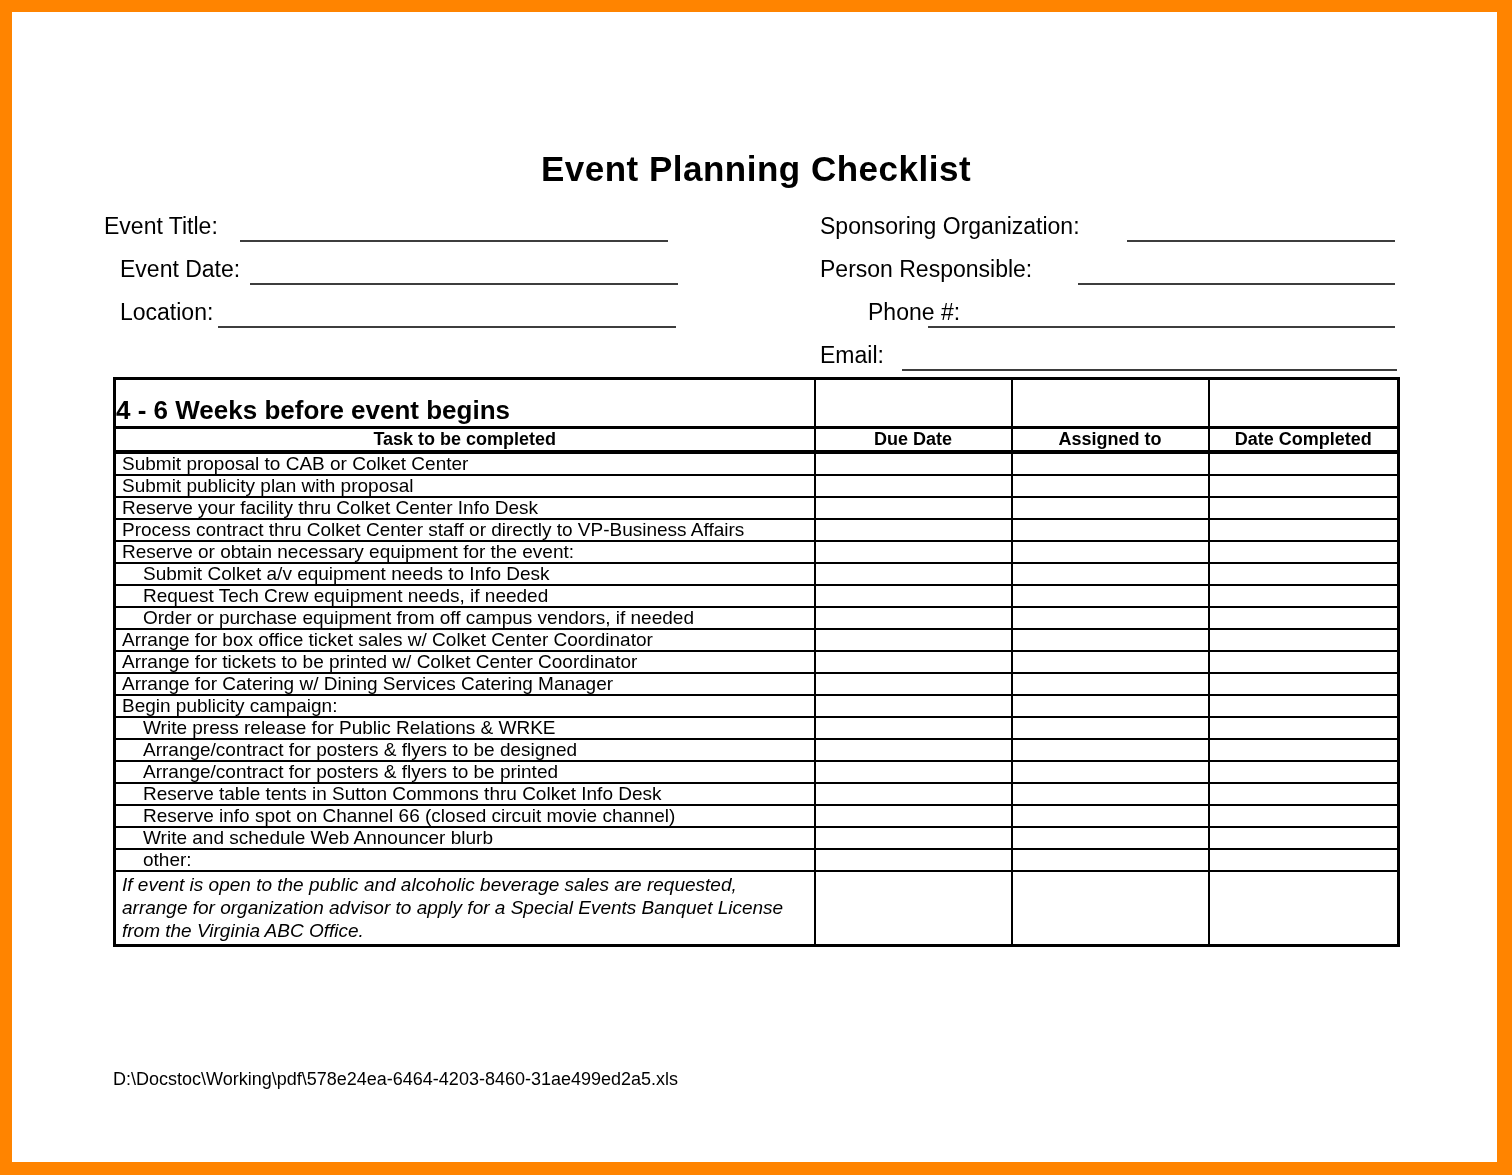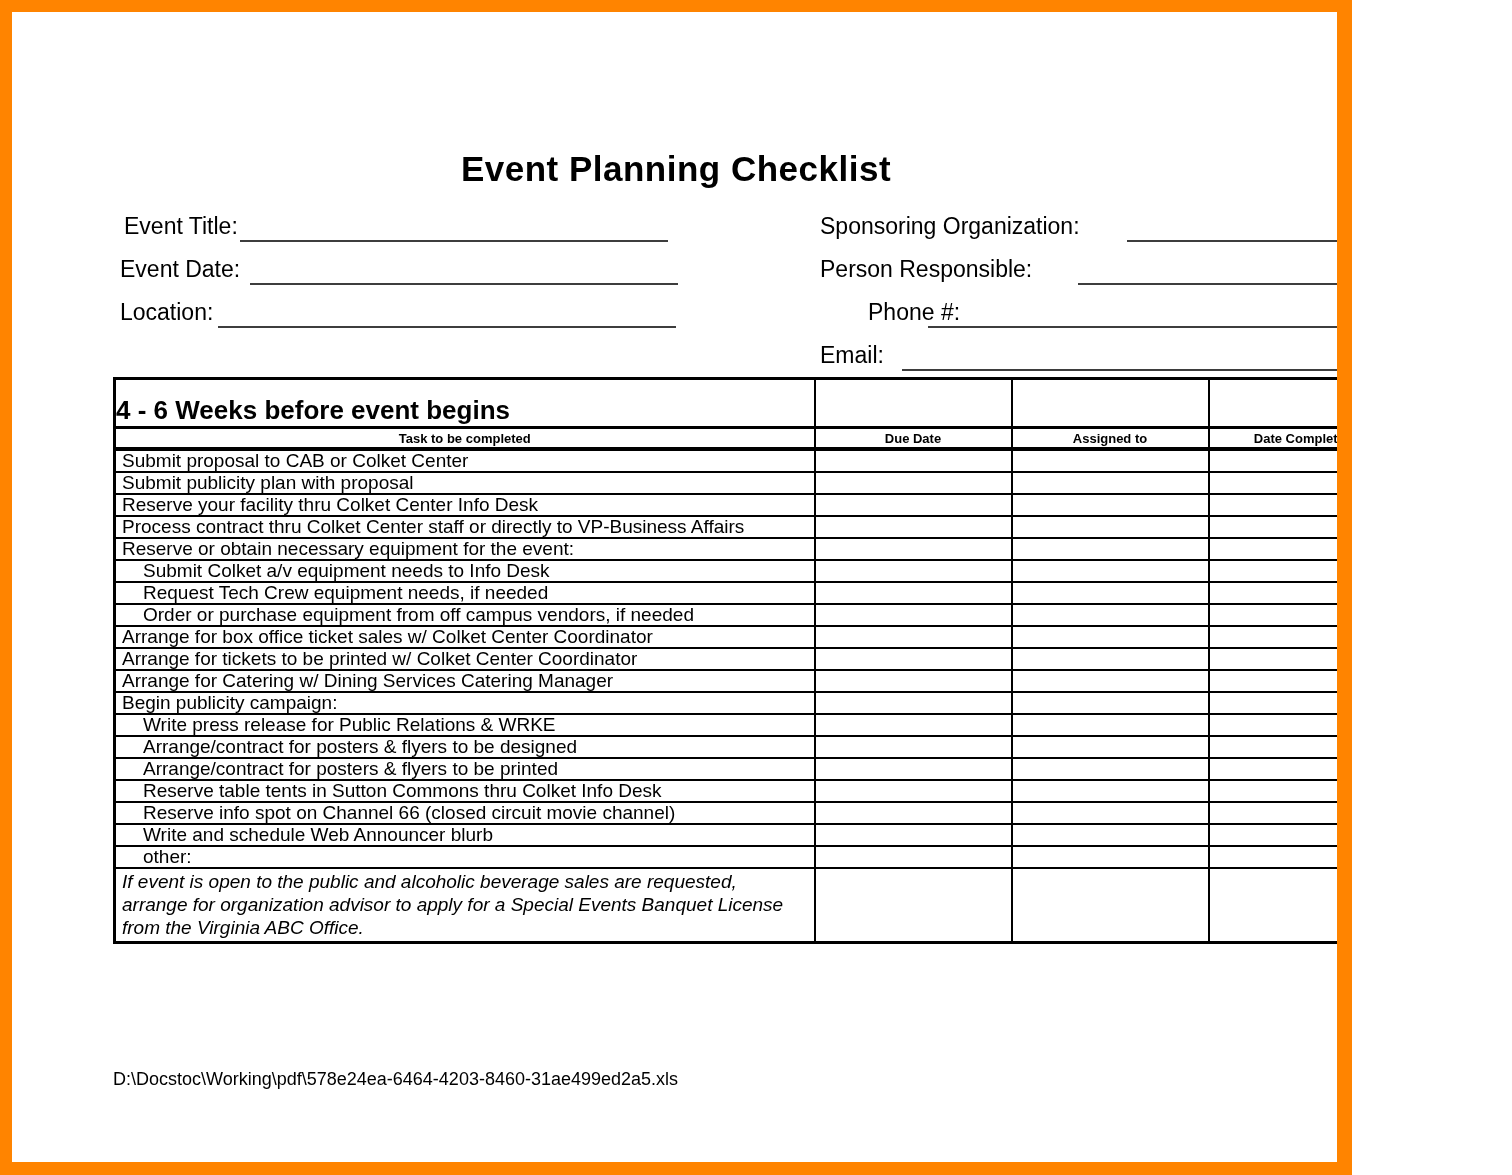--- a/index.html
+++ b/index.html
@@ -3,21 +3,21 @@
 <meta charset="utf-8">
 <style>
   html,body{margin:0;padding:0;}
   body{
     font-family:"Liberation Sans","DejaVu Sans",sans-serif;
     background:#ffffff;
     -webkit-font-smoothing:antialiased;
   }
   .page{
     position:relative;
-    width:1352px;
+    width:1512px;
     height:1175px;
     background:#ffffff;
     overflow:hidden;
   }
   .frame{
     position:absolute;
     inset:0;
     border-style:solid;
     border-width:12px 15px 13px 12px;
     pointer-events:none;
@@ -65,21 +65,21 @@
     margin-left:19px;
   }
   .section-title{
     font-size:26px;
     font-weight:bold;
     padding:0 0 2px 7px;
     text-align:left;
   }
   .head-row th{
     height:18px;
-    font-size:13px;
+    font-size:18px;
     font-weight:bold;
     text-align:center;
     border-top:3px solid #000;
     border-bottom:4px solid #000;
   }
   .task-row td{
     height:19px;
     font-size:19px;
     line-height:20px;
     padding-left:6px;
@@ -106,21 +106,21 @@
 </style>
 </head>
 <body>
 
 <div class="page">
 
   <div class="frame" style="border-color: rgb(255, 132, 0);"></div>
 
   <div class="doc-title">Event Planning Checklist</div>
 
-  <span class="field-label" style="left:124px;top:213px">Event Title:</span>
+  <span class="field-label" style="left:104px;top:213px">Event Title:</span>
   <span class="field-label" style="left:120px;top:256px">Event Date:</span>
   <span class="field-label" style="left:120px;top:299px">Location:</span>
 
   <span class="field-label" style="left:820px;top:213px">Sponsoring Organization:</span>
   <span class="field-label" style="left:820px;top:256px">Person Responsible:</span>
   <span class="field-label" style="left:868px;top:299px">Phone #:</span>
   <span class="field-label" style="left:820px;top:342px">Email:</span>
 
   <div class="fill-line" style="left:240px;top:240px;width:428px"></div>
   <div class="fill-line" style="left:250px;top:283px;width:428px"></div>

